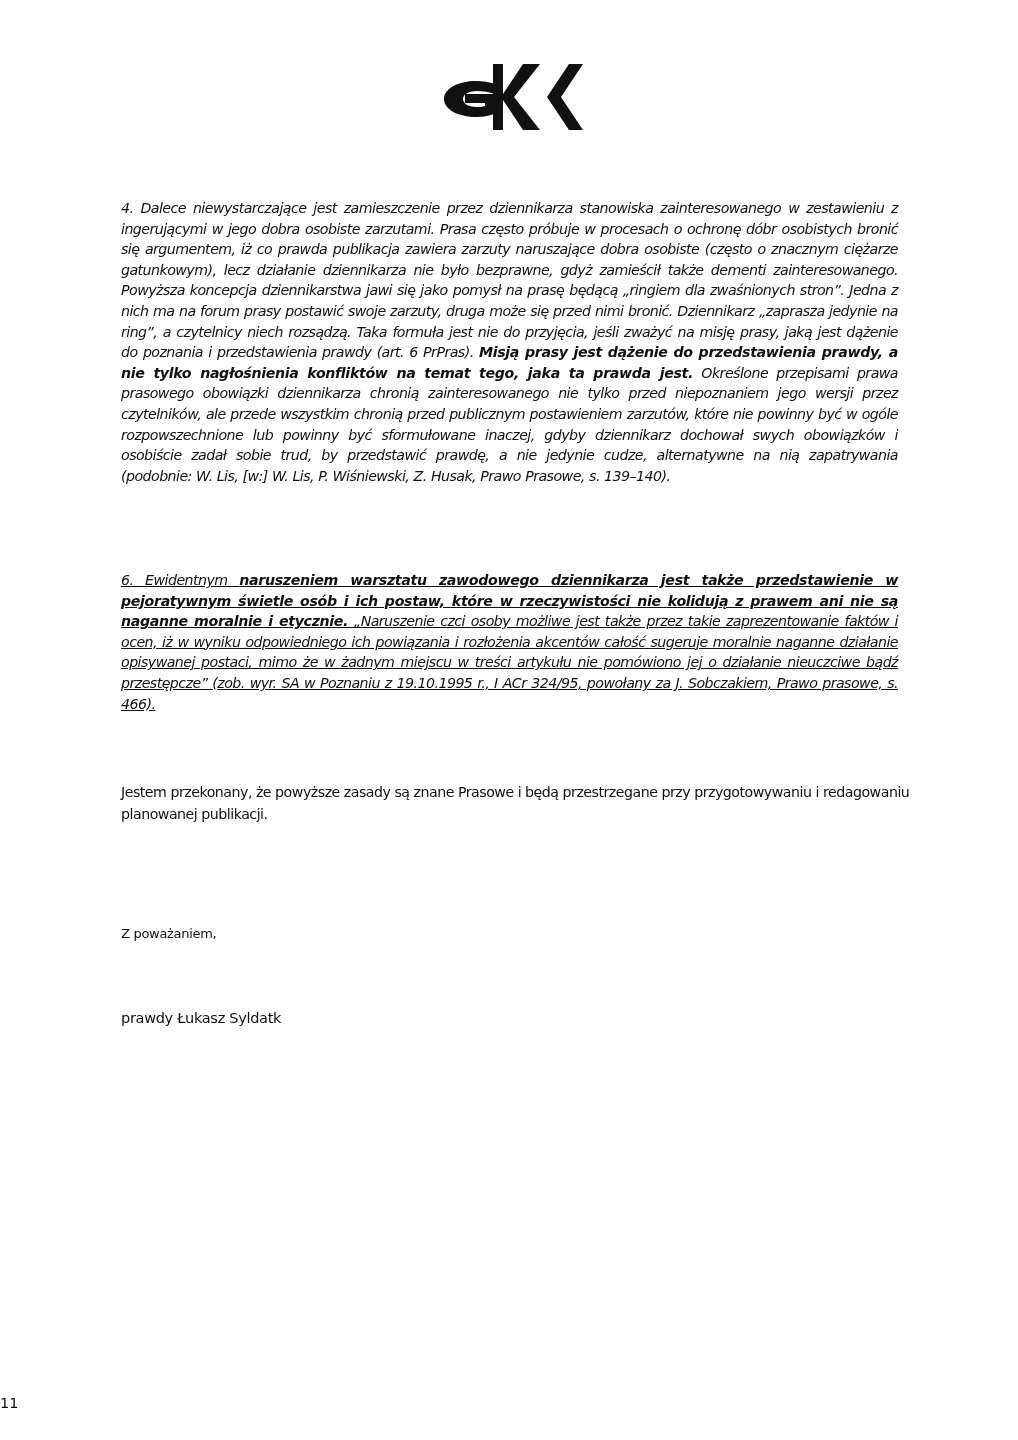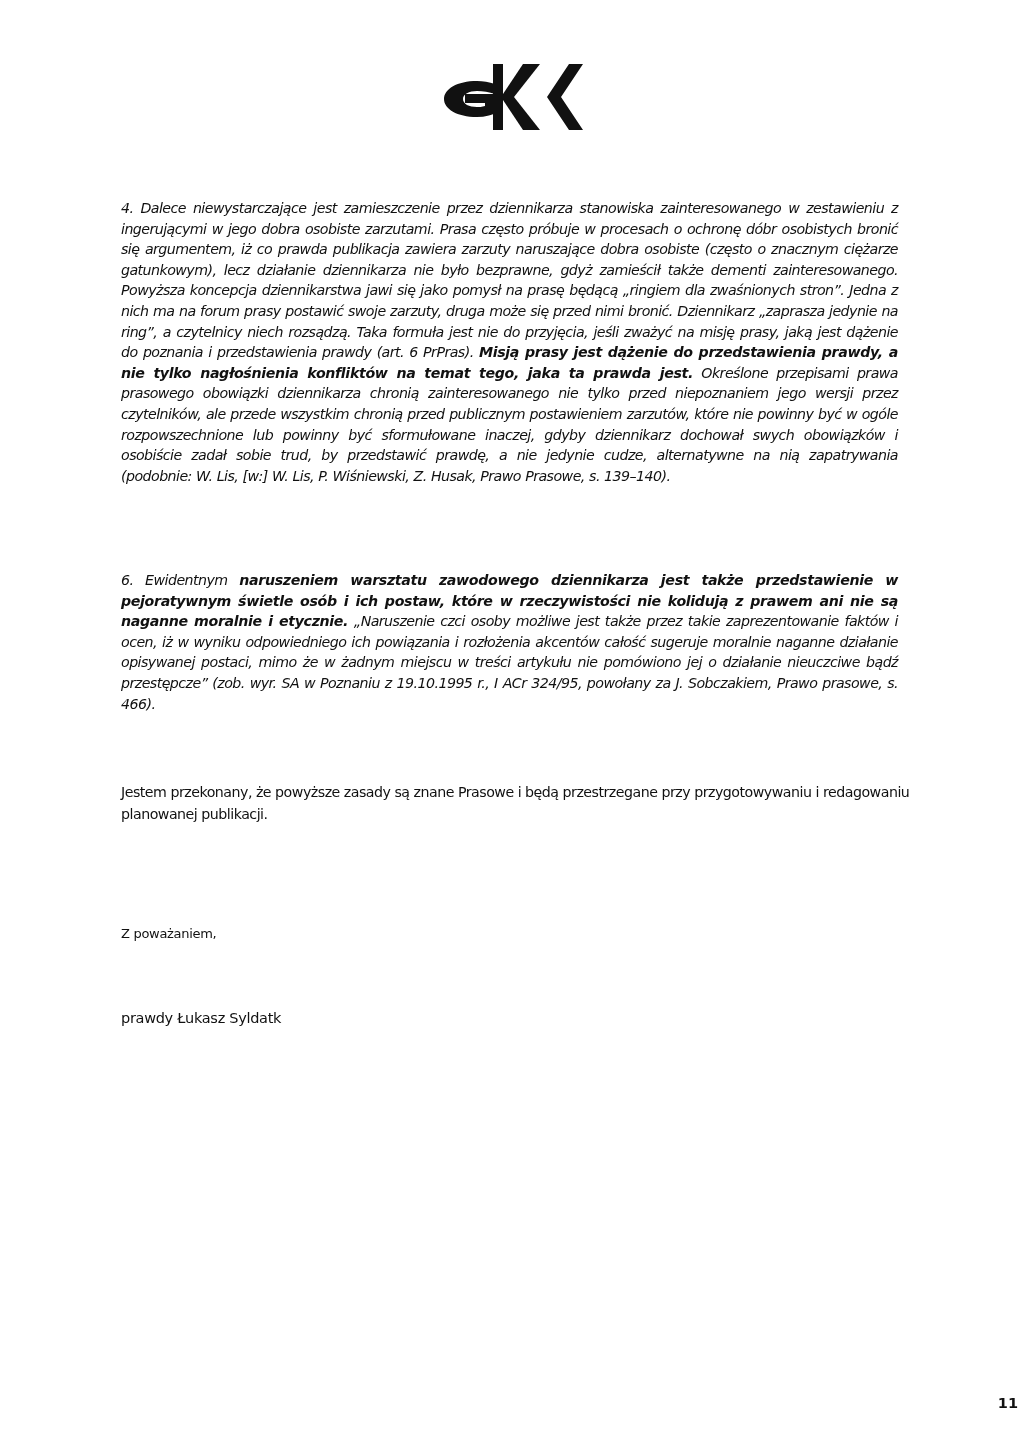--- a/index.html
+++ b/index.html
@@ -34,20 +34,21 @@
     .italic {
       font-style: italic;
     }
     .p4 {
       top: 198px;
       line-height: 20.6px;
     }
     .p6 {
       top: 570px;
       line-height: 20.6px;
+      text-decoration: underline;
     }
     .b {
       font-weight: bold;
       font-style: italic;
       letter-spacing: -0.35px;
     }
     .closing {
       position: absolute;
       left: 121px;
       width: 790px;
@@ -68,23 +69,22 @@
       left: 121px;
       top: 1010px;
       font-size: 14.5px;
       letter-spacing: -0.3px;
     }
     .page-number {
       position: absolute;
       left: 0;
       width: 1018px;
       top: 1395px;
-      text-align: right;
+      text-align: left;
       font-size: 14.5px;
-      font-weight: bold;
     }
   </style>
 </head>
 <body>
 
 <div class="logo">
   <svg width="140" height="68" viewBox="0 0 140 68" xmlns="http://www.w3.org/2000/svg">
 
     <path d="M 52 23 L 52 21 C 46 19 40 18 34 18 C 14 18 1 26 1 36 C 1 46 14 54 34 54 C 42 54 50 52 57 48 L 57 31 L 22 31 L 22 40 L 42 40 L 42 43 C 39 44 36 44 34 44 C 26 44 20 41 20 36 C 20 31 26 28 34 28 C 40 28 46 29 52 31 Z" fill="#111111"></path>
 

